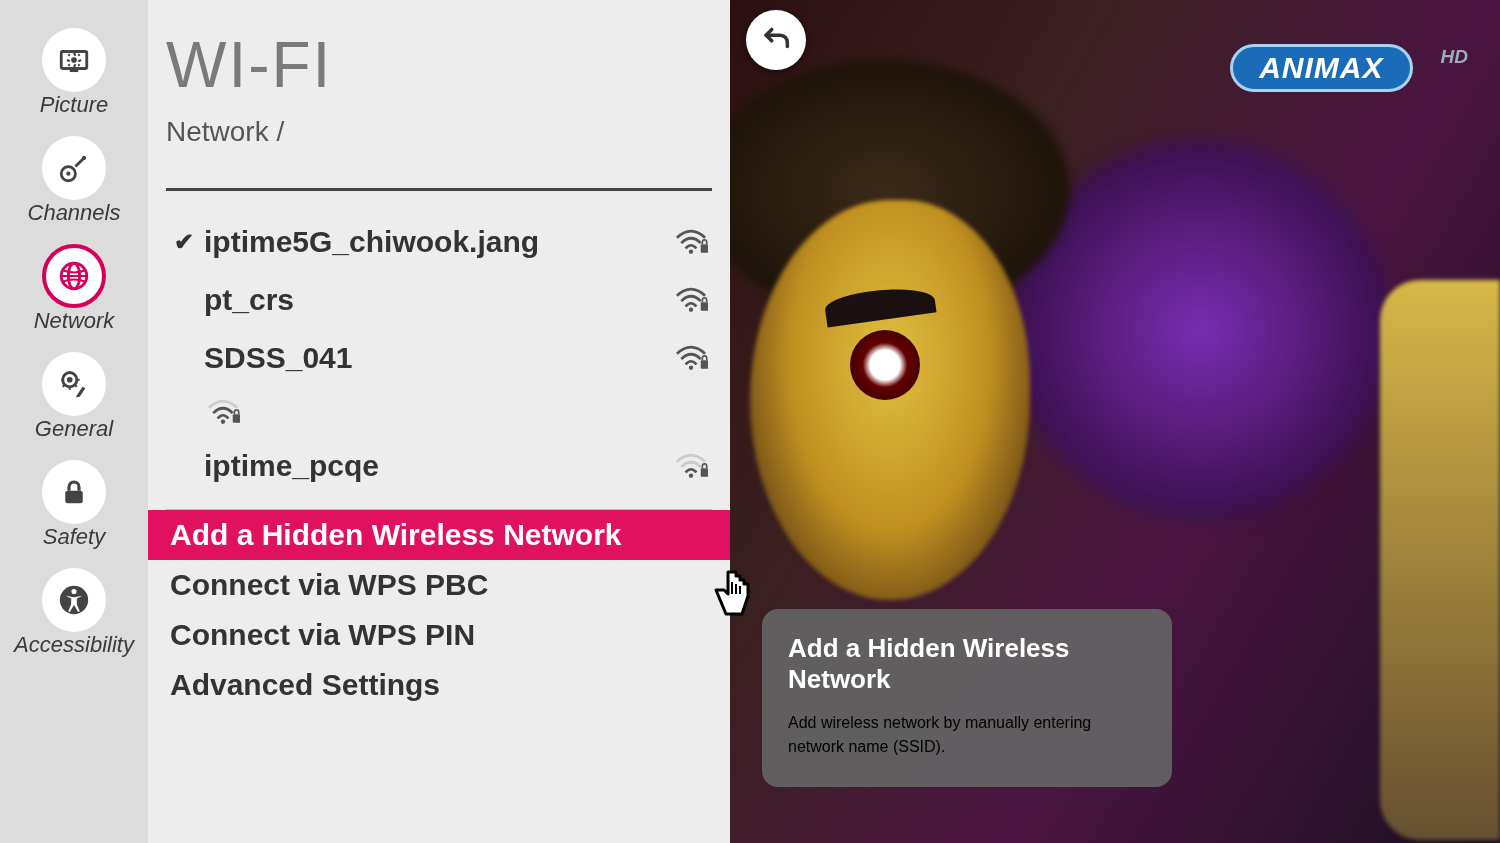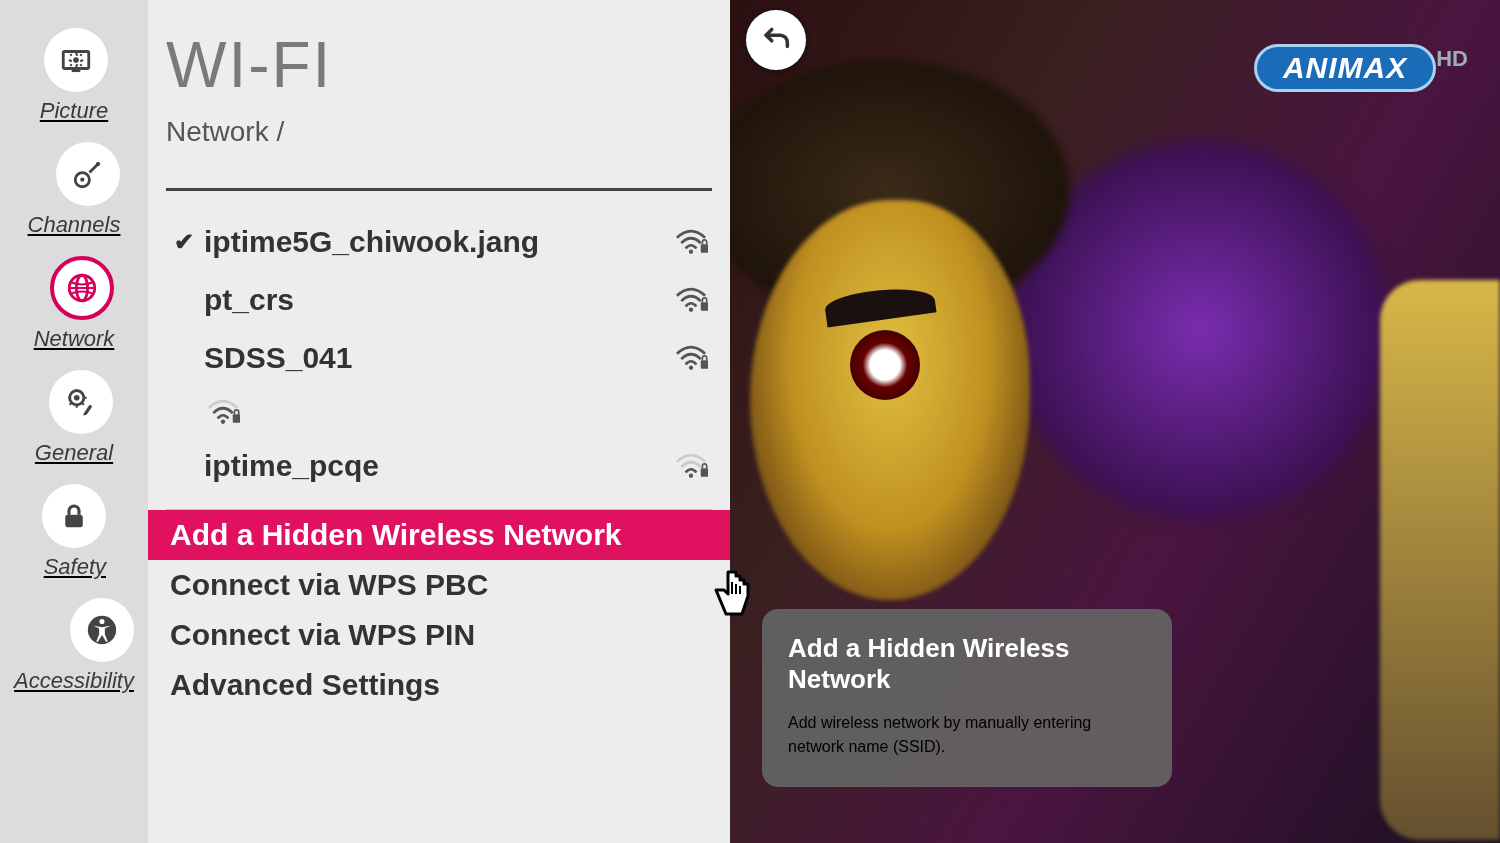--- a/index.html
+++ b/index.html
@@ -13,24 +13,23 @@
     background: #dcdcdc;
     display: flex;
     flex-direction: column;
     align-items: center;
     padding-top: 28px;
     gap: 18px;
   }
   .sidebar-item {
     display: flex;
     flex-direction: column;
-    align-items: flex-end;
-    gap: 6px;
+    align-items: center;
+    gap: 0;
     cursor: pointer;
-    text-decoration: underline;
   }
   .sidebar-icon {
     width: 64px; height: 64px;
     background: #fff;
     border-radius: 50%;
     display: flex;
     align-items: center;
     justify-content: center;
   }
   .sidebar-item.active .sidebar-icon {
@@ -181,24 +180,26 @@
     font-size: 30px;
     font-weight: 700;
     font-style: italic;
     padding: 4px 26px;
     border-radius: 30px;
     border: 3px solid #a8d2f0;
     letter-spacing: 1px;
   }
   .logo-hd {
     color: #9ab0b8;
-    font-size: 22px;
+    font-size: 19px;
     font-weight: 700;
+    font-style: italic;
     margin-top: 2px;
     margin-right: 8px;
+    margin-left: 28px;
   }
 
   .tooltip {
     position: absolute;
     left: 32px; bottom: 56px;
     width: 410px;
     background: rgba(100,100,100,0.92);
     border-radius: 16px;
     padding: 24px 26px 28px 26px;
     color: #fff;

